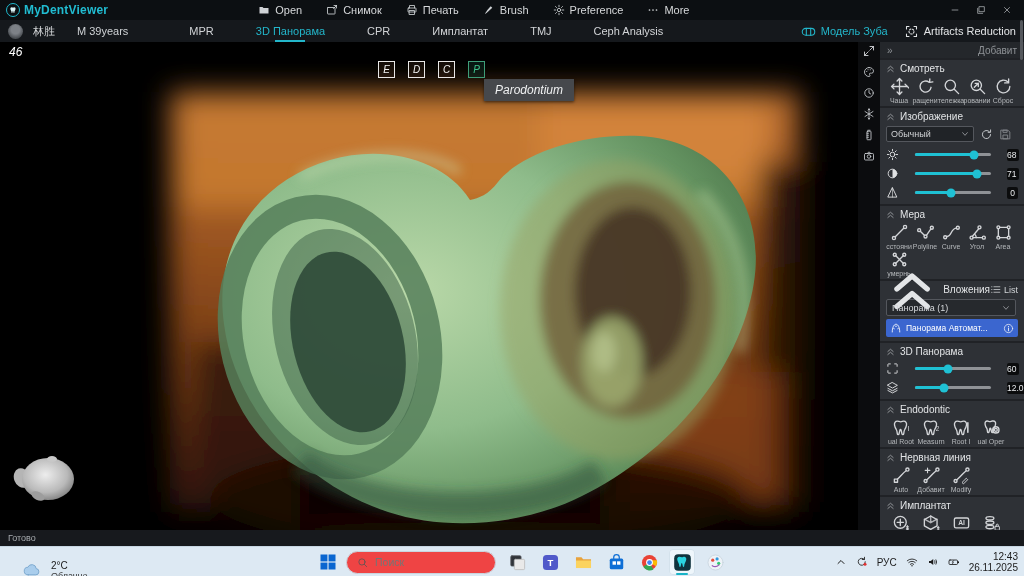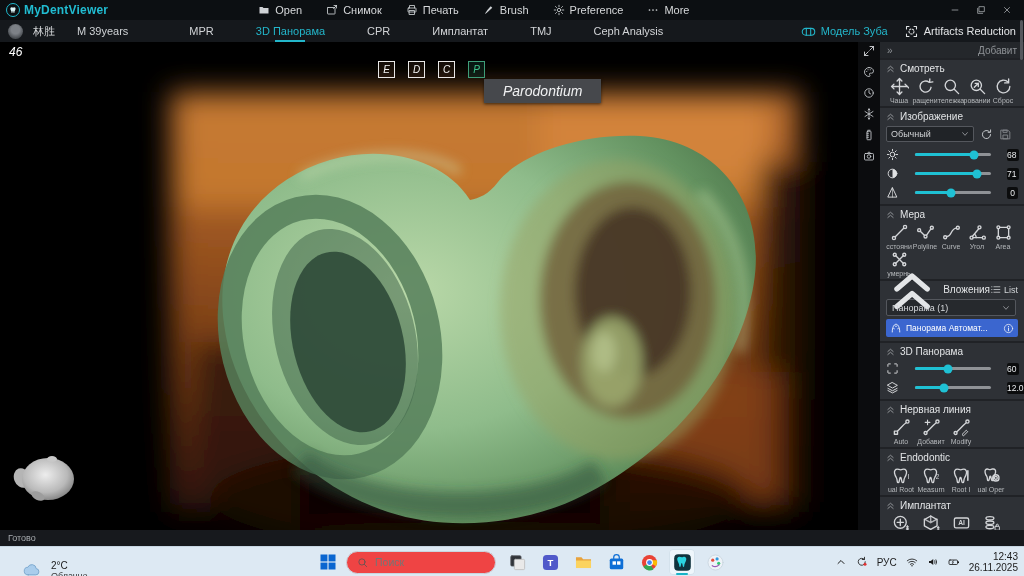--- a/index.html
+++ b/index.html
@@ -39,21 +39,21 @@
 
   
   #viewport { position:absolute; left:0; top:42px; width:858px; height:488px; background:#0f172a; overflow:hidden;font-style:italic; }
   #tooth-number { position:absolute; left:9px; top:3px; color:#fff; font-size:12px; }
   #abc-row { position:absolute; left:378px; top:19px; display:flex; gap:13px; }
   .abc-btn { width:17px; height:17px; border:1px solid rgba(255,255,255,.9); color:#f2f2f2;
     font-size:10px; display:flex; align-items:center; justify-content:center;
     background:rgba(80,50,30,.25); }
   .abc-btn.active { border-color:#3f9d78; color:#3fc48d; background:rgba(15,50,40,.45); }
   #view-tooltip { position:absolute; left:484px; top:37px; background:#46484c; color:#f0f1f2;
-    font-size:14px; padding:4px 19px; box-shadow:0 1px 3px rgba(0,0,0,.6); }
+    font-size:12px; padding:4px 11px; box-shadow:0 1px 3px rgba(0,0,0,.6); }
   #skull { position:absolute; left:12px; bottom:24px; width:64px; height:54px; }
 
   
   #mini-toolbar { position:absolute; left:858px; top:42px; width:22px; height:488px;
     background:#0b0c0e; display:flex; flex-direction:column; align-items:center;
     padding-top:3px; gap:9px; }
   .mini-icon { width:12px; height:12px; color:#c9ccd0; }
   .mini-icon:first-child { color:#dfe2e5; }
 
   
@@ -687,20 +687,70 @@
       </div>
   </div>
 
   <div class="panel">
     <div class="panel-title">
       <span class="pchev">
           <svg viewBox="0 0 24 24" width="100%" height="100%" fill="none" stroke="currentColor" stroke-width="1.7" stroke-linecap="round" stroke-linejoin="round">
             <path d="M5 12l7-6 7 6M5 20l7-6 7 6" stroke-width="2.4"></path>
           </svg>
         </span>
+      <span>Endodontic</span>
+    </div>
+    <div class="tool-grid wide" id="endo-tools">
+        <div class="tool">
+          <span class="ticon">
+            <svg viewBox="0 0 24 24" width="100%" height="100%" fill="none" stroke="currentColor" stroke-width="1.7" stroke-linecap="round" stroke-linejoin="round">
+              <path d="M6.2 3C3.6 3 2.2 5.3 2.7 8c.4 2 1 3.6 1.9 4.9.9 1.4 1.4 3.3 1.6 5.9.1 1.5 1.9 1.6 2.2.1l1.1-4.6c.3-1.2 1.2-1.2 1.5 0l1.1 4.6c.3 1.5 2.1 1.4 2.2-.1.2-2.6.7-4.5 1.6-5.9.9-1.3 1.5-2.9 1.9-4.9.5-2.7-.9-5-3.5-5-1.4 0-2.1.8-3.8.8S7.6 3 6.2 3z" transform="translate(0.5,1)"></path>
+              <text x="19.5" y="17" font-size="9" fill="currentColor" stroke="none" font-family="sans-serif">I</text>
+            </svg>
+          </span>
+          <span class="tlabel">ual Root</span>
+        </div>
+        <div class="tool">
+          <span class="ticon">
+            <svg viewBox="0 0 24 24" width="100%" height="100%" fill="none" stroke="currentColor" stroke-width="1.7" stroke-linecap="round" stroke-linejoin="round">
+              <path d="M6.2 3C3.6 3 2.2 5.3 2.7 8c.4 2 1 3.6 1.9 4.9.9 1.4 1.4 3.3 1.6 5.9.1 1.5 1.9 1.6 2.2.1l1.1-4.6c.3-1.2 1.2-1.2 1.5 0l1.1 4.6c.3 1.5 2.1 1.4 2.2-.1.2-2.6.7-4.5 1.6-5.9.9-1.3 1.5-2.9 1.9-4.9.5-2.7-.9-5-3.5-5-1.4 0-2.1.8-3.8.8S7.6 3 6.2 3z" transform="translate(0.5,1)"></path>
+              <text x="17.5" y="17" font-size="8" fill="currentColor" stroke="none" font-family="sans-serif">2</text>
+            </svg>
+          </span>
+          <span class="tlabel">Measurn</span>
+        </div>
+        <div class="tool">
+          <span class="ticon">
+            <svg viewBox="0 0 24 24" width="100%" height="100%" fill="none" stroke="currentColor" stroke-width="1.7" stroke-linecap="round" stroke-linejoin="round">
+              <path d="M6.2 3C3.6 3 2.2 5.3 2.7 8c.4 2 1 3.6 1.9 4.9.9 1.4 1.4 3.3 1.6 5.9.1 1.5 1.9 1.6 2.2.1l1.1-4.6c.3-1.2 1.2-1.2 1.5 0l1.1 4.6c.3 1.5 2.1 1.4 2.2-.1.2-2.6.7-4.5 1.6-5.9.9-1.3 1.5-2.9 1.9-4.9.5-2.7-.9-5-3.5-5-1.4 0-2.1.8-3.8.8S7.6 3 6.2 3z" transform="translate(0.5,1)"></path>
+              <path d="M20 6v12" stroke-width="2"></path>
+            </svg>
+          </span>
+          <span class="tlabel">Root I</span>
+        </div>
+        <div class="tool">
+          <span class="ticon">
+            <svg viewBox="0 0 24 24" width="100%" height="100%" fill="none" stroke="currentColor" stroke-width="1.7" stroke-linecap="round" stroke-linejoin="round">
+              <path d="M12 2.8c-1.2 0-1.8.7-3.1.7s-1.9-.7-3.1-.7C3.6 2.8 2.5 4.7 2.9 7c.3 1.8.9 3.2 1.7 4.3.8 1.2 1.2 2.9 1.4 5.2.1 1.3 1.6 1.4 1.9.1l1-4c.2-1 1-1 1.2 0l1 4c.3 1.3 1.8 1.2 1.9-.1.2-2.3.6-4 1.4-5.2.8-1.1 1.4-2.5 1.7-4.3.4-2.3-.7-4.2-2.9-4.2z" transform="translate(1,1)"></path>
+              <circle cx="17.5" cy="15" r="4"></circle>
+              <circle cx="17.5" cy="15" r="1.8"></circle>
+            </svg>
+          </span>
+          <span class="tlabel">ual Oper</span>
+        </div>
+      </div>
+  </div>
+
+  <div class="panel">
+    <div class="panel-title">
+      <span class="pchev">
+          <svg viewBox="0 0 24 24" width="100%" height="100%" fill="none" stroke="currentColor" stroke-width="1.7" stroke-linecap="round" stroke-linejoin="round">
+            <path d="M5 12l7-6 7 6M5 20l7-6 7 6" stroke-width="2.4"></path>
+          </svg>
+        </span>
       <span>Нервная линия</span>
     </div>
     <div class="tool-grid wide" id="nerve-tools">
         <div class="tool">
           <span class="ticon">
             <svg viewBox="0 0 24 24" width="100%" height="100%" fill="none" stroke="currentColor" stroke-width="1.7" stroke-linecap="round" stroke-linejoin="round">
               <rect x="3" y="16.5" width="4" height="4"></rect>
               <circle cx="19.5" cy="4.5" r="2"></circle>
               <path d="M7 16.5C11 13 13.5 9 17.8 6"></path>
             </svg>
@@ -721,70 +771,20 @@
         <div class="tool">
           <span class="ticon">
             <svg viewBox="0 0 24 24" width="100%" height="100%" fill="none" stroke="currentColor" stroke-width="1.7" stroke-linecap="round" stroke-linejoin="round">
               <circle cx="4.5" cy="19" r="1.9"></circle>
               <circle cx="19.5" cy="4.5" r="2"></circle>
               <path d="M6.5 17C10.5 13.5 13 10 17.6 6.2"></path>
               <path d="M13 20.5l5-5 1.8 1.8-5 5z" stroke-width="1.2"></path>
             </svg>
           </span>
           <span class="tlabel">Modify</span>
-        </div>
-      </div>
-  </div>
-
-  <div class="panel">
-    <div class="panel-title">
-      <span class="pchev">
-          <svg viewBox="0 0 24 24" width="100%" height="100%" fill="none" stroke="currentColor" stroke-width="1.7" stroke-linecap="round" stroke-linejoin="round">
-            <path d="M5 12l7-6 7 6M5 20l7-6 7 6" stroke-width="2.4"></path>
-          </svg>
-        </span>
-      <span>Endodontic</span>
-    </div>
-    <div class="tool-grid wide" id="endo-tools">
-        <div class="tool">
-          <span class="ticon">
-            <svg viewBox="0 0 24 24" width="100%" height="100%" fill="none" stroke="currentColor" stroke-width="1.7" stroke-linecap="round" stroke-linejoin="round">
-              <path d="M6.2 3C3.6 3 2.2 5.3 2.7 8c.4 2 1 3.6 1.9 4.9.9 1.4 1.4 3.3 1.6 5.9.1 1.5 1.9 1.6 2.2.1l1.1-4.6c.3-1.2 1.2-1.2 1.5 0l1.1 4.6c.3 1.5 2.1 1.4 2.2-.1.2-2.6.7-4.5 1.6-5.9.9-1.3 1.5-2.9 1.9-4.9.5-2.7-.9-5-3.5-5-1.4 0-2.1.8-3.8.8S7.6 3 6.2 3z" transform="translate(0.5,1)"></path>
-              <text x="19.5" y="17" font-size="9" fill="currentColor" stroke="none" font-family="sans-serif">I</text>
-            </svg>
-          </span>
-          <span class="tlabel">ual Root</span>
-        </div>
-        <div class="tool">
-          <span class="ticon">
-            <svg viewBox="0 0 24 24" width="100%" height="100%" fill="none" stroke="currentColor" stroke-width="1.7" stroke-linecap="round" stroke-linejoin="round">
-              <path d="M6.2 3C3.6 3 2.2 5.3 2.7 8c.4 2 1 3.6 1.9 4.9.9 1.4 1.4 3.3 1.6 5.9.1 1.5 1.9 1.6 2.2.1l1.1-4.6c.3-1.2 1.2-1.2 1.5 0l1.1 4.6c.3 1.5 2.1 1.4 2.2-.1.2-2.6.7-4.5 1.6-5.9.9-1.3 1.5-2.9 1.9-4.9.5-2.7-.9-5-3.5-5-1.4 0-2.1.8-3.8.8S7.6 3 6.2 3z" transform="translate(0.5,1)"></path>
-              <text x="17.5" y="17" font-size="8" fill="currentColor" stroke="none" font-family="sans-serif">2</text>
-            </svg>
-          </span>
-          <span class="tlabel">Measurn</span>
-        </div>
-        <div class="tool">
-          <span class="ticon">
-            <svg viewBox="0 0 24 24" width="100%" height="100%" fill="none" stroke="currentColor" stroke-width="1.7" stroke-linecap="round" stroke-linejoin="round">
-              <path d="M6.2 3C3.6 3 2.2 5.3 2.7 8c.4 2 1 3.6 1.9 4.9.9 1.4 1.4 3.3 1.6 5.9.1 1.5 1.9 1.6 2.2.1l1.1-4.6c.3-1.2 1.2-1.2 1.5 0l1.1 4.6c.3 1.5 2.1 1.4 2.2-.1.2-2.6.7-4.5 1.6-5.9.9-1.3 1.5-2.9 1.9-4.9.5-2.7-.9-5-3.5-5-1.4 0-2.1.8-3.8.8S7.6 3 6.2 3z" transform="translate(0.5,1)"></path>
-              <path d="M20 6v12" stroke-width="2"></path>
-            </svg>
-          </span>
-          <span class="tlabel">Root I</span>
-        </div>
-        <div class="tool">
-          <span class="ticon">
-            <svg viewBox="0 0 24 24" width="100%" height="100%" fill="none" stroke="currentColor" stroke-width="1.7" stroke-linecap="round" stroke-linejoin="round">
-              <path d="M12 2.8c-1.2 0-1.8.7-3.1.7s-1.9-.7-3.1-.7C3.6 2.8 2.5 4.7 2.9 7c.3 1.8.9 3.2 1.7 4.3.8 1.2 1.2 2.9 1.4 5.2.1 1.3 1.6 1.4 1.9.1l1-4c.2-1 1-1 1.2 0l1 4c.3 1.3 1.8 1.2 1.9-.1.2-2.3.6-4 1.4-5.2.8-1.1 1.4-2.5 1.7-4.3.4-2.3-.7-4.2-2.9-4.2z" transform="translate(1,1)"></path>
-              <circle cx="17.5" cy="15" r="4"></circle>
-              <circle cx="17.5" cy="15" r="1.8"></circle>
-            </svg>
-          </span>
-          <span class="tlabel">ual Oper</span>
         </div>
       </div>
   </div>
 
   <div class="panel">
     <div class="panel-title">
       <span class="pchev">
           <svg viewBox="0 0 24 24" width="100%" height="100%" fill="none" stroke="currentColor" stroke-width="1.7" stroke-linecap="round" stroke-linejoin="round">
             <path d="M5 12l7-6 7 6M5 20l7-6 7 6" stroke-width="2.4"></path>
           </svg>

